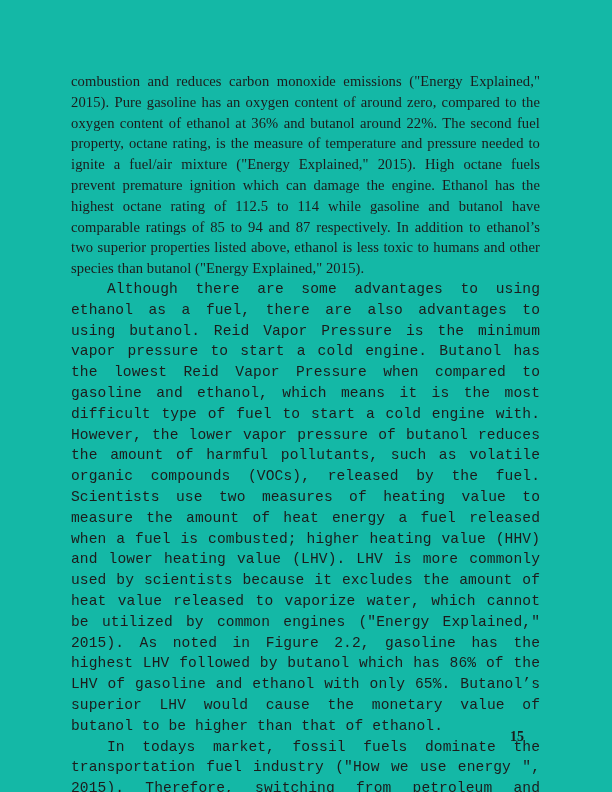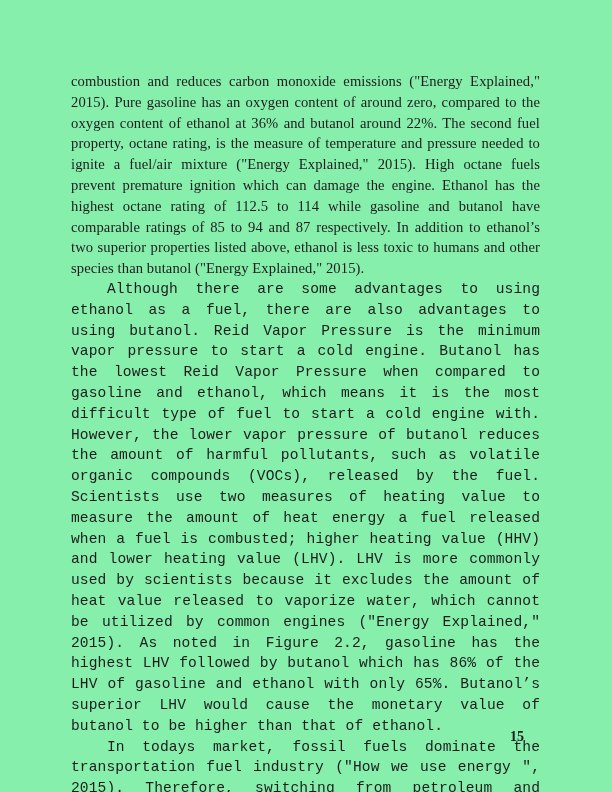--- a/index.html
+++ b/index.html
@@ -4,21 +4,21 @@
 <style>
   html, body {
     margin: 0;
     padding: 0;
     background: #ffffff;
   }
   .page {
     position: relative;
     width: 612px;
     height: 792px;
-    background: #86efac;
+    background: #14b8a6;
     overflow: hidden;
     font-family: "Liberation Serif", "DejaVu Serif", serif;
     color: #1c1c1c;
   }
   .content {
     position: absolute;
     left: 71px;
     top: 71px;
     width: 469px;
   }

